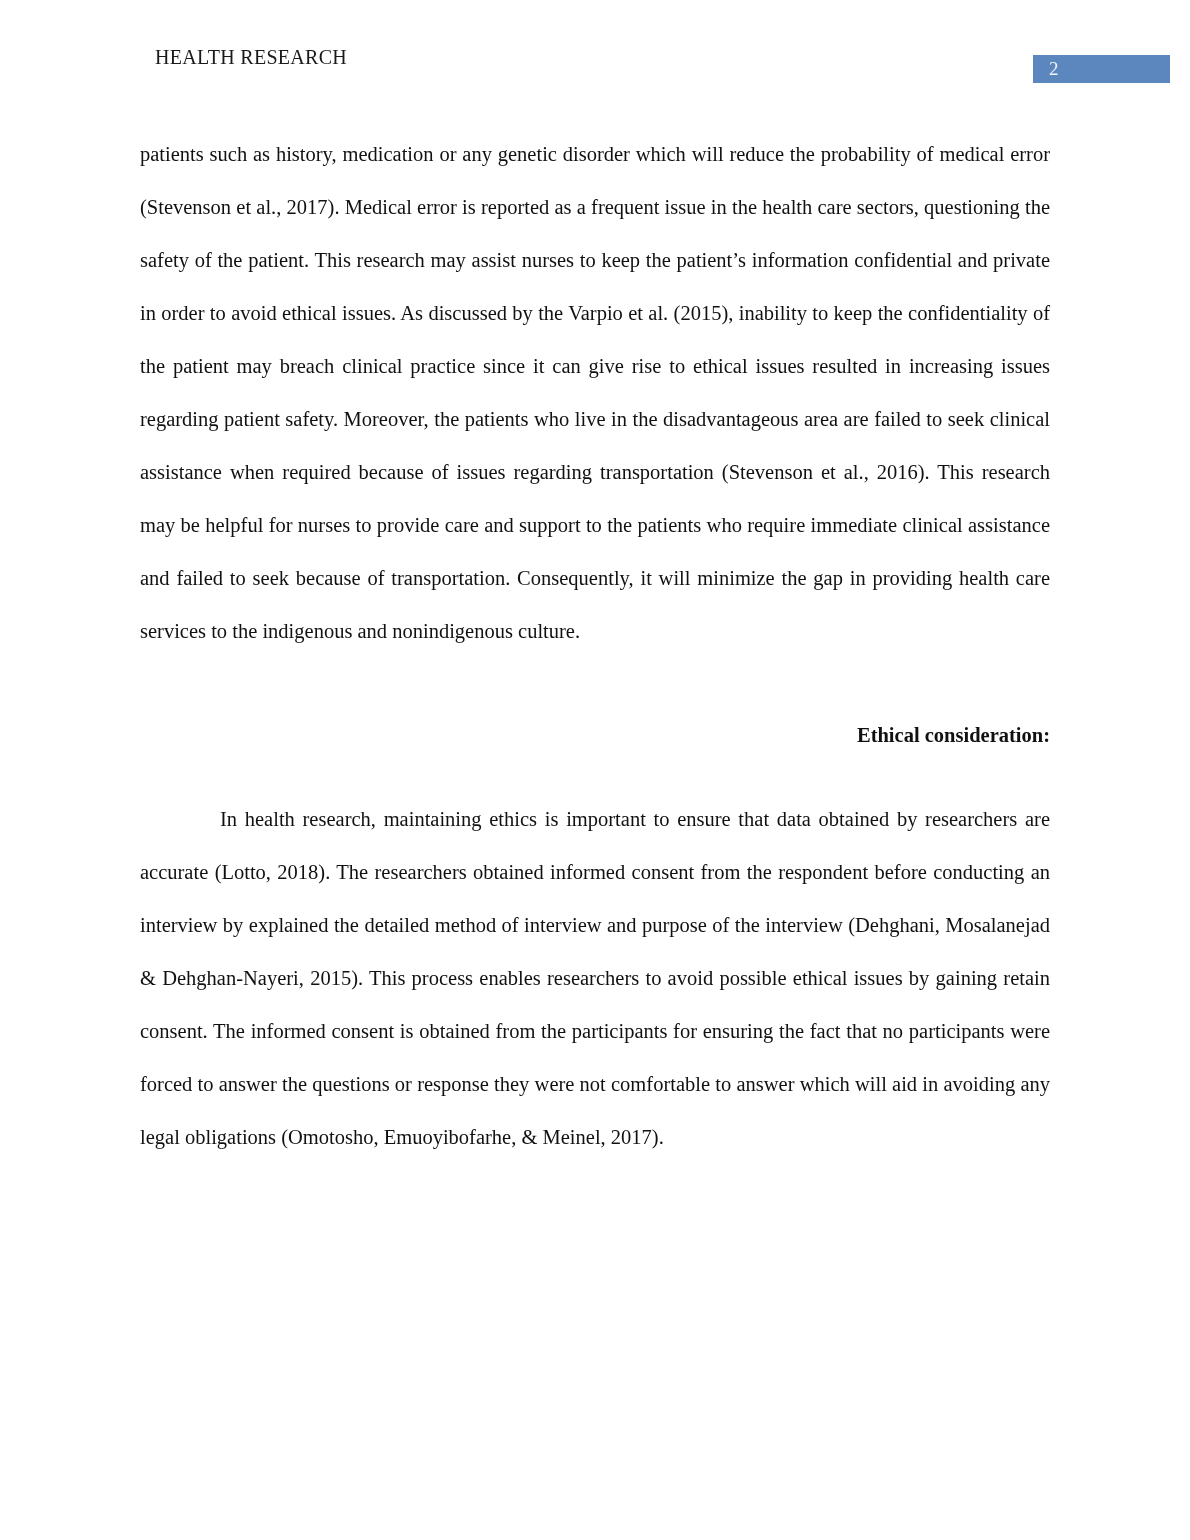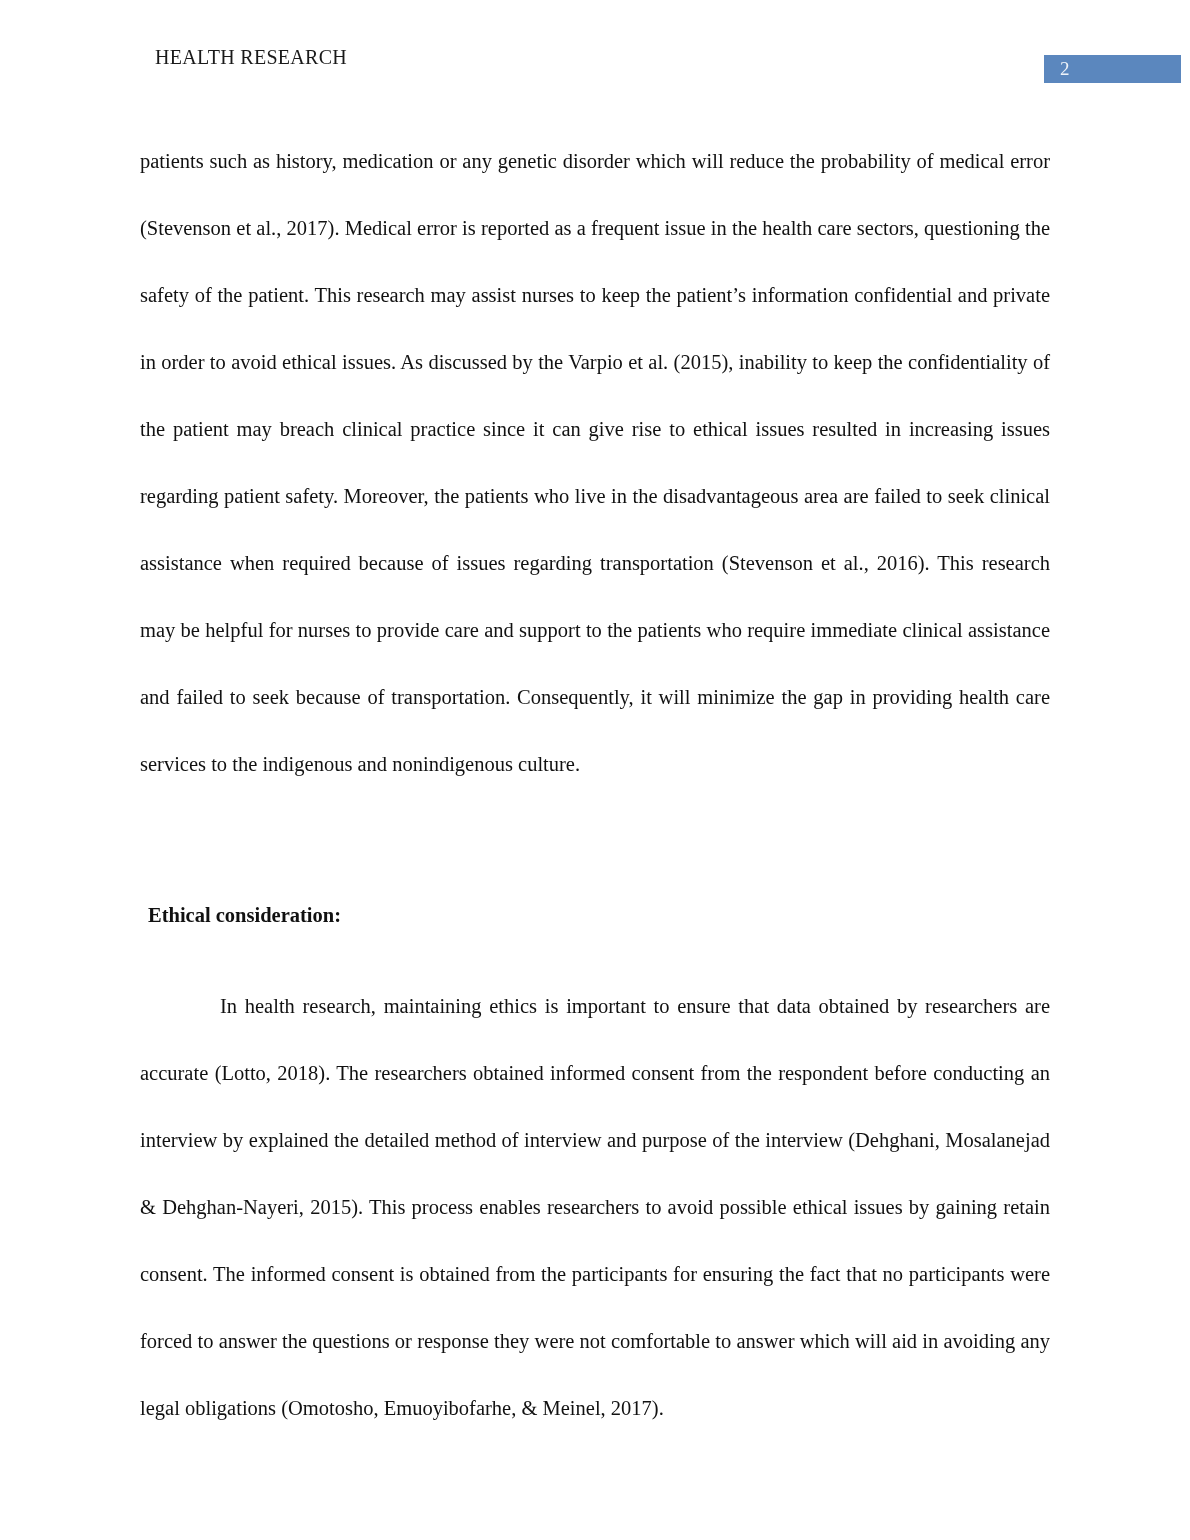--- a/index.html
+++ b/index.html
@@ -17,21 +17,21 @@
     width: 1190px;
     height: 1540px;
     background: #ffffff;
     overflow: hidden;
   }
 
   .page-header {
     position: absolute;
     top: 46px;
     left: 155px;
-    right: 4px;
+    right: 15px;
     height: 40px;
   }
 
   .running-head {
     font-size: 20px;
     letter-spacing: 0.3px;
     color: #1a1a1a;
   }
 
   .page-number-box {
@@ -54,30 +54,31 @@
   .doc-body {
     position: absolute;
     top: 128px;
     left: 140px;
     width: 910px;
     color: #111111;
   }
 
   .body-paragraph {
     font-size: 20.5px;
-    line-height: 67px;
+    line-height: 53px;
     text-align: justify;
   }
 
   .section-heading {
-    margin-top: 106px;
+    margin-top: 66px;
     margin-left: 8px;
     font-size: 20.5px;
     font-weight: bold;
     color: #111111;
+    text-align: right;
   }
 
   .indented-paragraph {
     margin-top: 46px;
     text-indent: 80px;
     font-family: Liberation Serif, serif;
   }
 </style>
 </head>
 <body>

